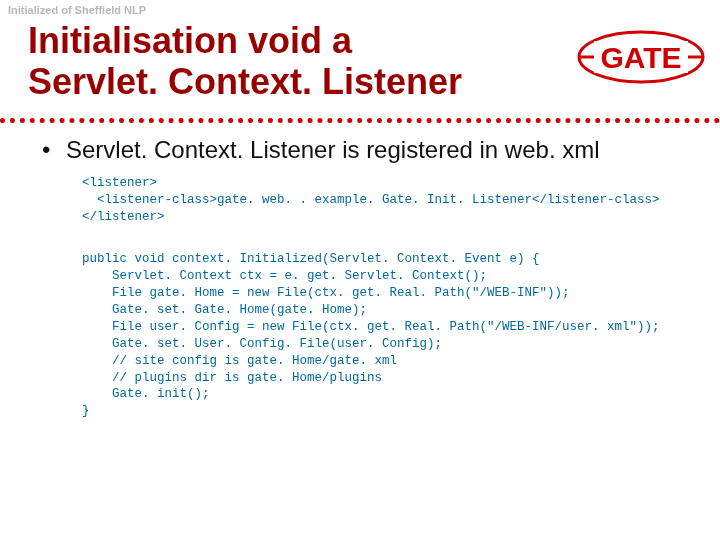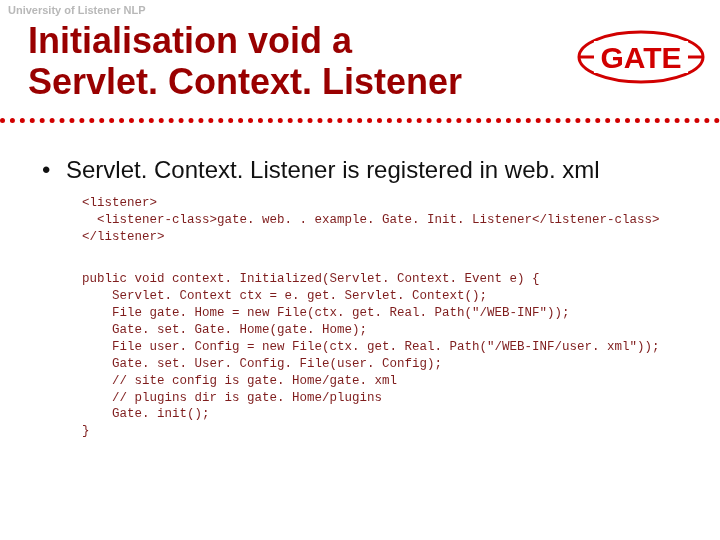--- a/index.html
+++ b/index.html
@@ -38,51 +38,51 @@
   .dash-rule {
     position: absolute;
     top: 118px;
     left: 0;
     width: 720px;
     height: 0;
     border-top: 5px dotted #d10000;
   }
   .content {
     position: absolute;
-    top: 156px;
+    top: 136px;
     left: 42px;
     right: 30px;
   }
   .bullet {
     font-size: 24px;
     color: #111;
     margin-bottom: 10px;
     padding-left: 24px;
     position: relative;
     line-height: 1.2;
   }
   .bullet::before {
     content: "•";
     position: absolute;
     left: 0;
     top: 0;
   }
   .code {
     font-family: "Courier New", monospace;
     font-size: 12.5px;
-    color: #7f1d1d;
+    color: #0369a1;
     white-space: pre;
     margin: 6px 0 26px 40px;
     line-height: 1.35;
   }
 </style>
 </head>
 <body>
 
-<div class="header-label">University of Listener NLP</div>
+<div class="header-label">Initialized of Sheffield NLP</div>
 
 <div class="title">
   <span>Initialisation void a</span><br>
   <span>Servlet. Context. Listener</span>
 </div>
 
 <div class="logo">
   <svg viewBox="0 0 130 58" width="130" height="58">
     <ellipse cx="65" cy="29" rx="62" ry="25" fill="none" stroke="#d10000" stroke-width="3"></ellipse>
     <line x1="3" y1="29" x2="127" y2="29" stroke="#d10000" stroke-width="3"></line>

